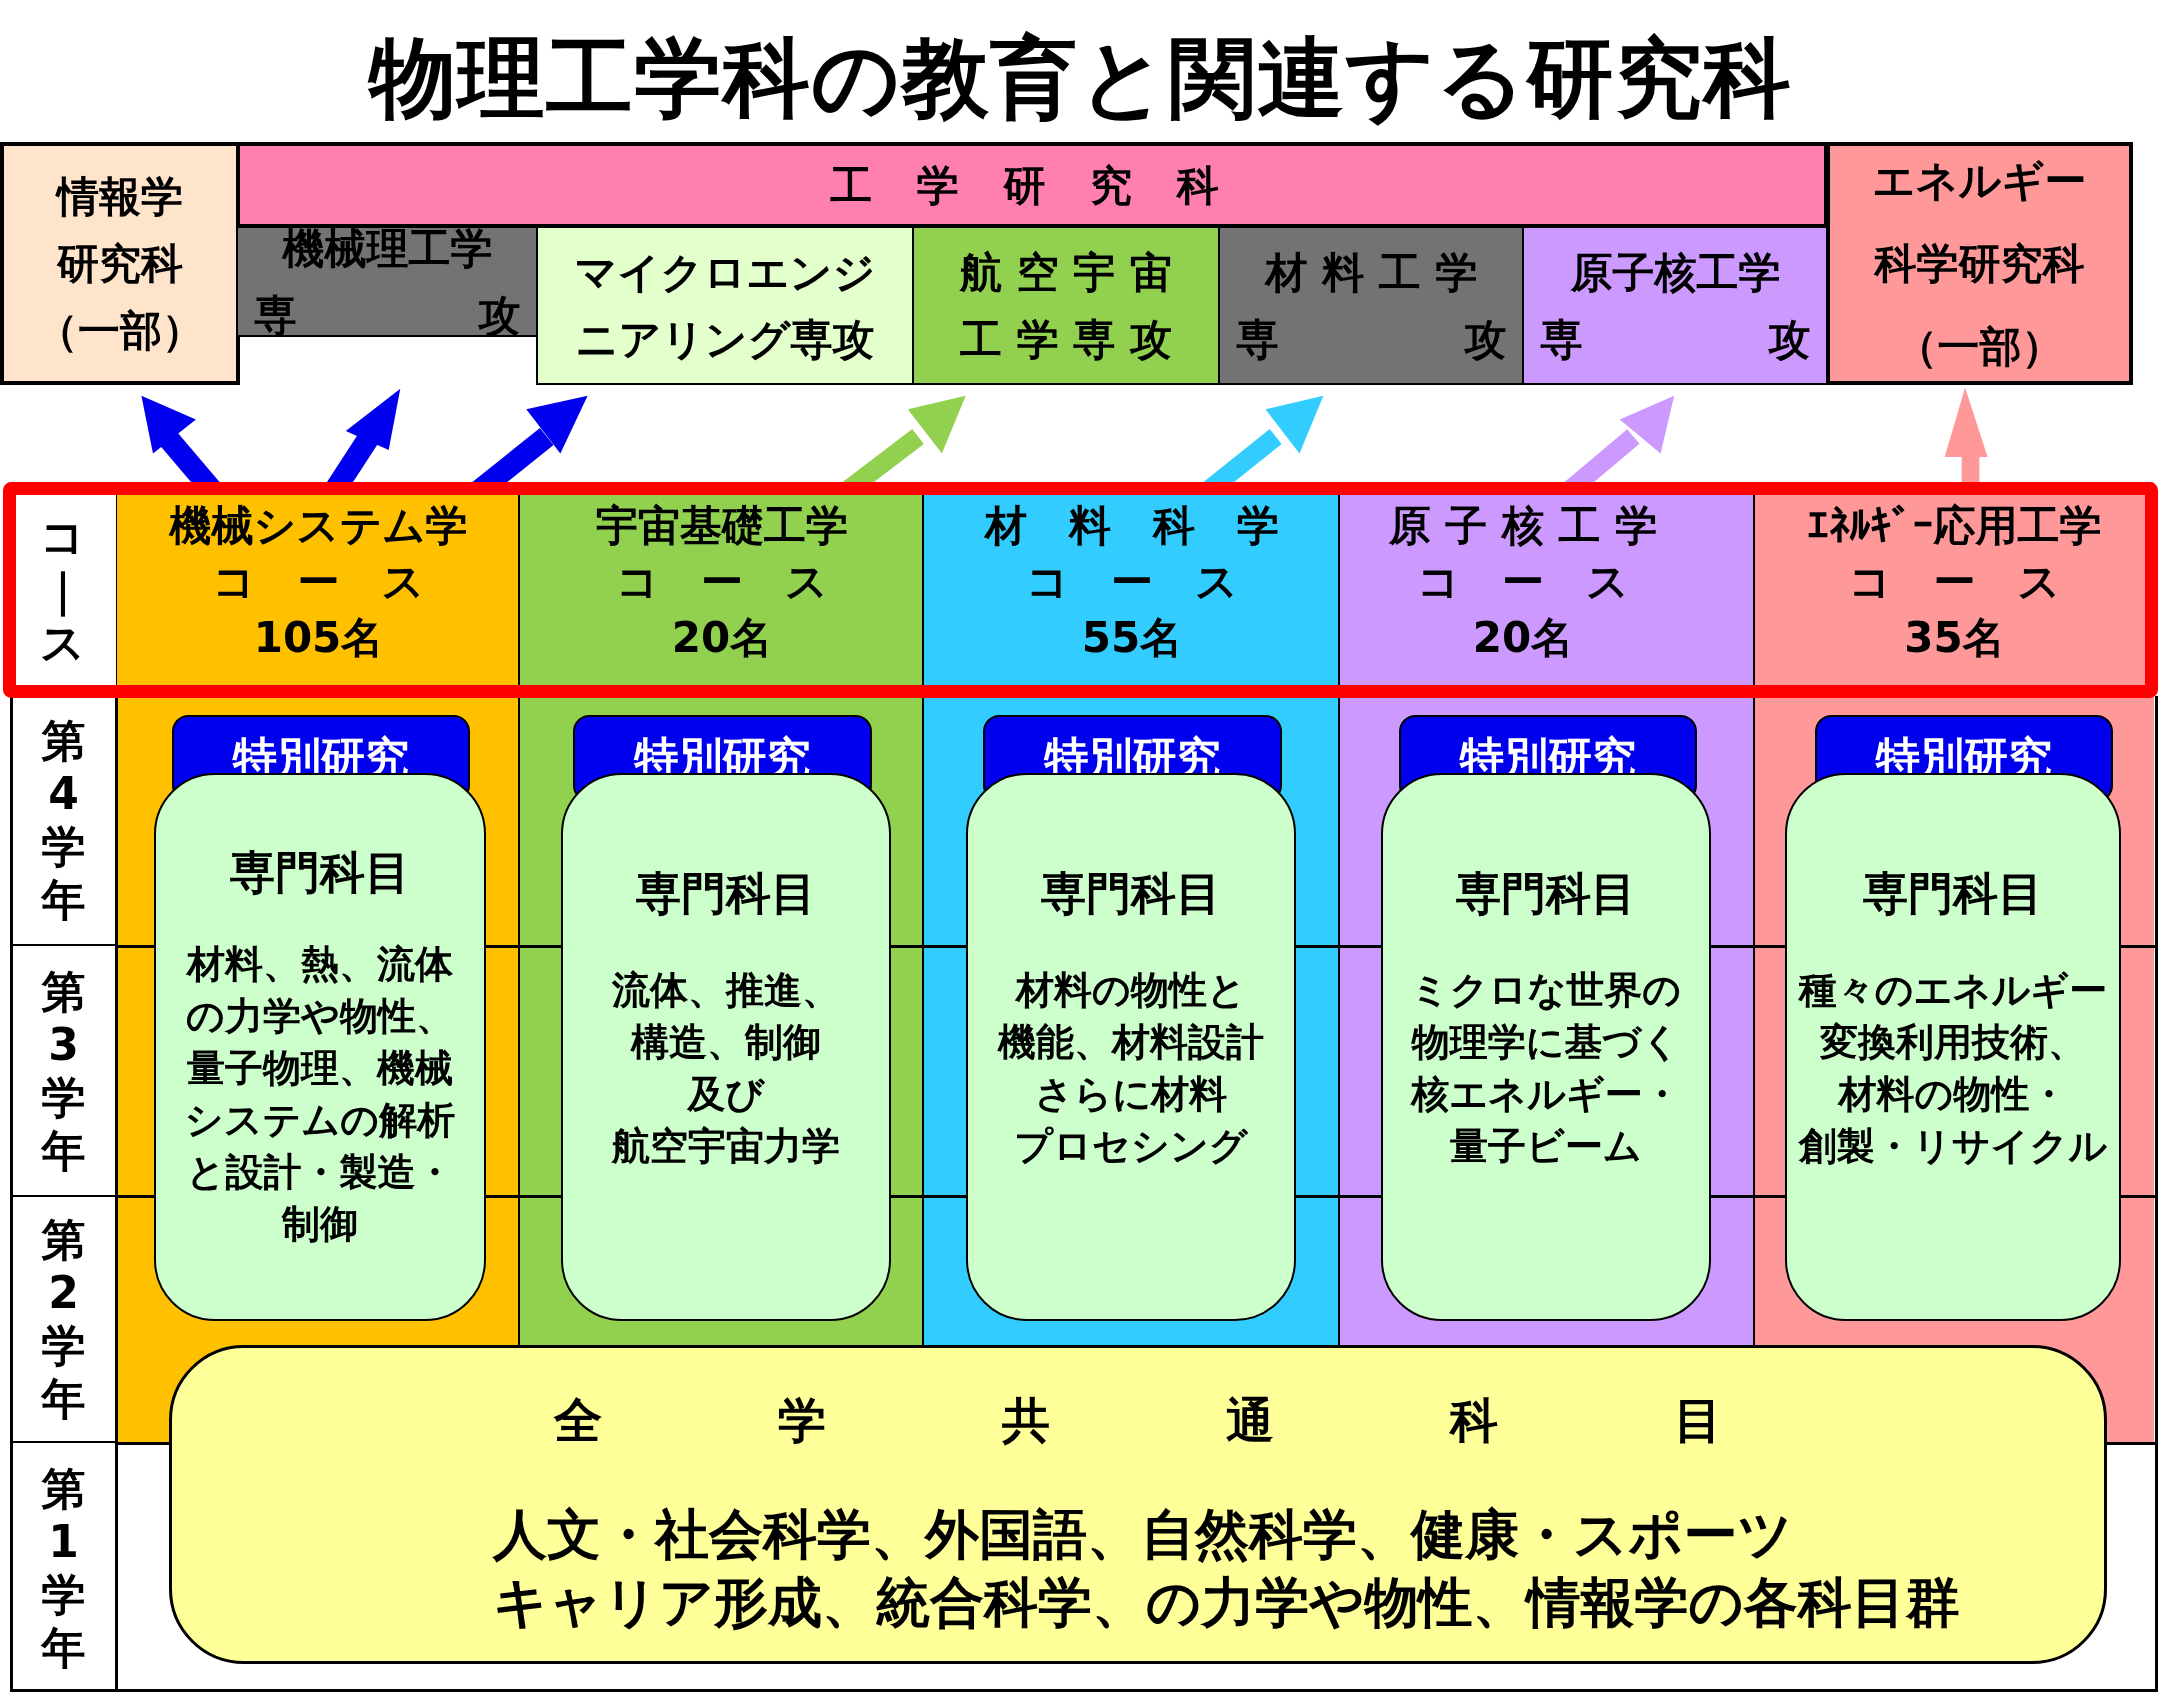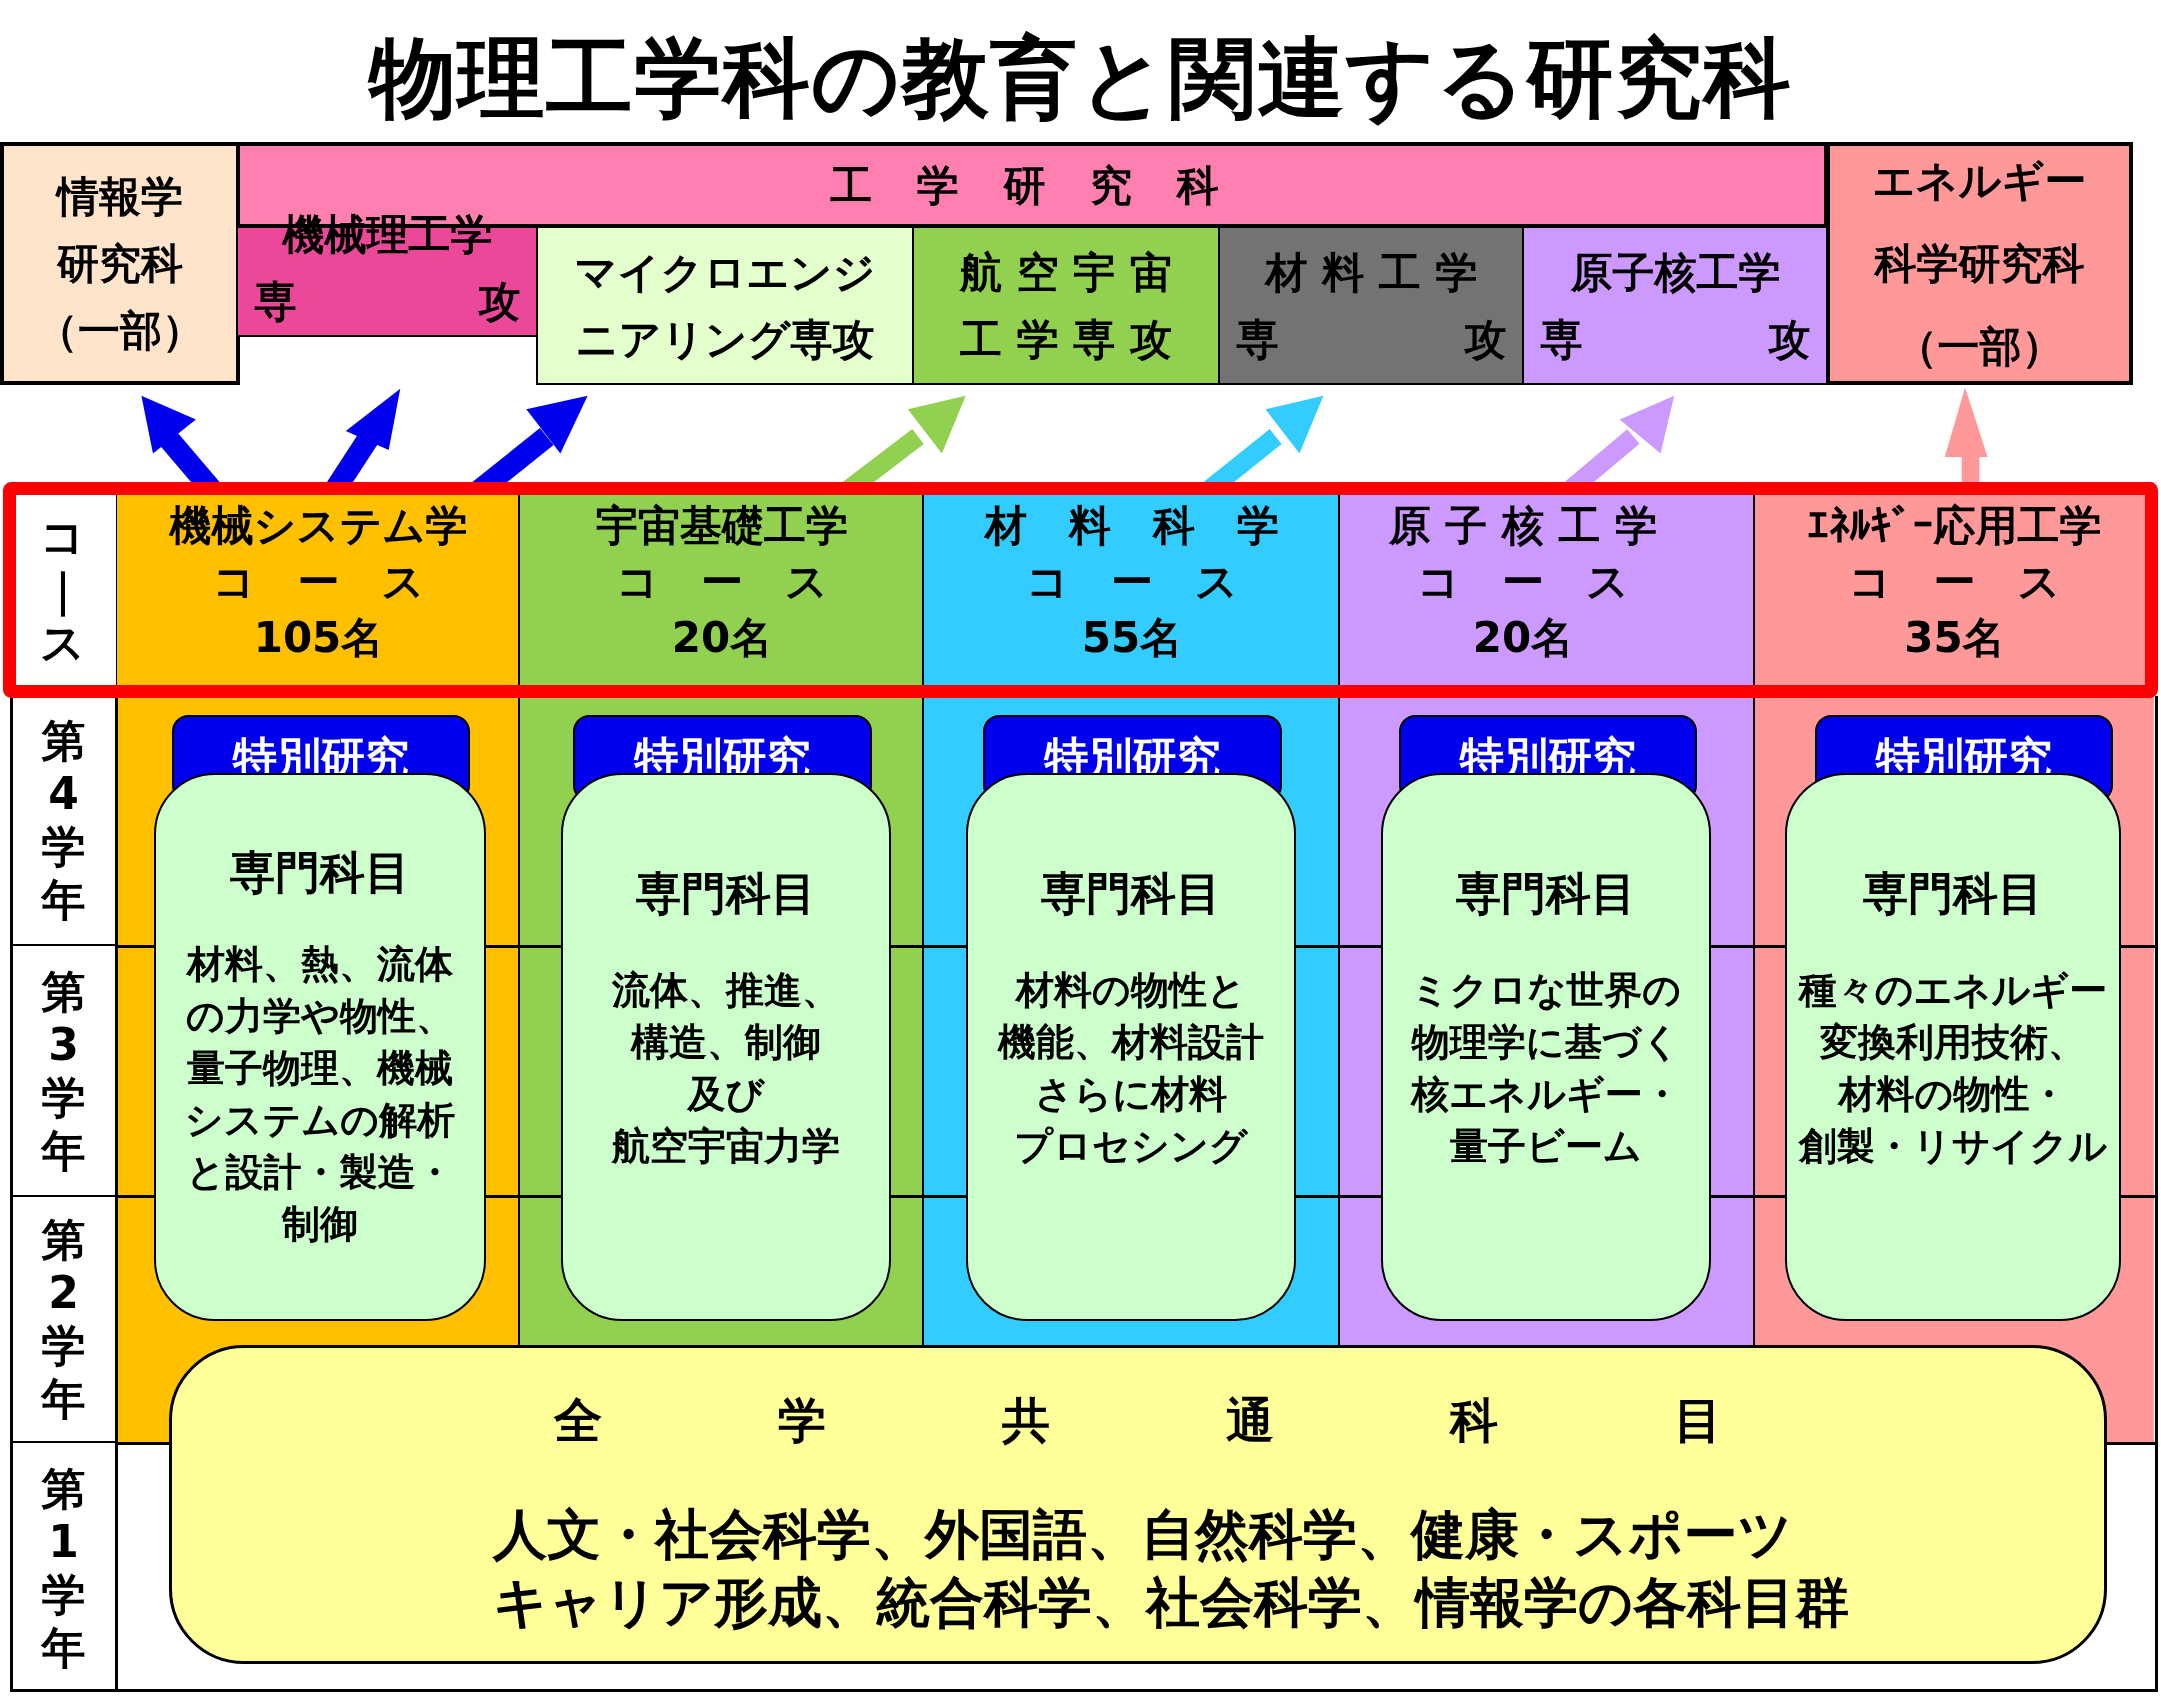--- a/index.html
+++ b/index.html
@@ -31,21 +31,21 @@
 <div class="abs cell top-t" style="left:0;top:142px;width:240px;height:243px;background:#ffe4cc;">
   <div>情報学</div>
   <div>研究科</div>
   <div>（一部）</div>
 </div>
 
 <div class="abs cell top-t" style="left:236px;top:142px;width:1592px;height:86px;background:#ff80b0;">
   <div class="spaced">工 学 研 究 科</div>
 </div>
 
-<div class="abs cell top-t thin" style="left:236px;top:225px;width:303px;height:112px;background:#ec4899;border-top-width:3.4px;justify-content:flex-end;">
+<div class="abs cell top-t thin" style="left:236px;top:225px;width:303px;height:112px;background:#737373;border-top-width:3.4px;">
   <div>機械理工学</div>
   <div class="split">
       <span>専</span>
       <span>攻</span>
     </div>
 </div>
 <div class="abs cell top-t thin" style="left:536px;top:225px;width:378px;height:160px;background:#e2ffcc;border-top-width:3.4px;">
   <div>マイクロエンジ</div>
   <div>ニアリング専攻</div>
 </div>
@@ -228,18 +228,18 @@
     <div>創製・リサイクル</div>
   </div>
 </div>
 
 <div class="abs common" style="left:169px;top:1345px;width:1938px;height:319px;">
   <div class="h">
     <span>全</span><span>学</span><span>共</span><span>通</span><span>科</span><span>目</span>
   </div>
   <div class="b">
     <div>人文・社会科学、外国語、自然科学、健康・スポーツ</div>
-    <div>キャリア形成、統合科学、社会科学、情報学の各科目群</div>
+    <div>キャリア形成、統合科学、の力学や物性、情報学の各科目群</div>
   </div>
 </div>
 
 <div class="abs" style="left:2.7px;top:482px;width:2155px;height:216px;border:13.7px solid #ff0000;border-radius:8.2px;"></div>
 
 
 </body></html>

